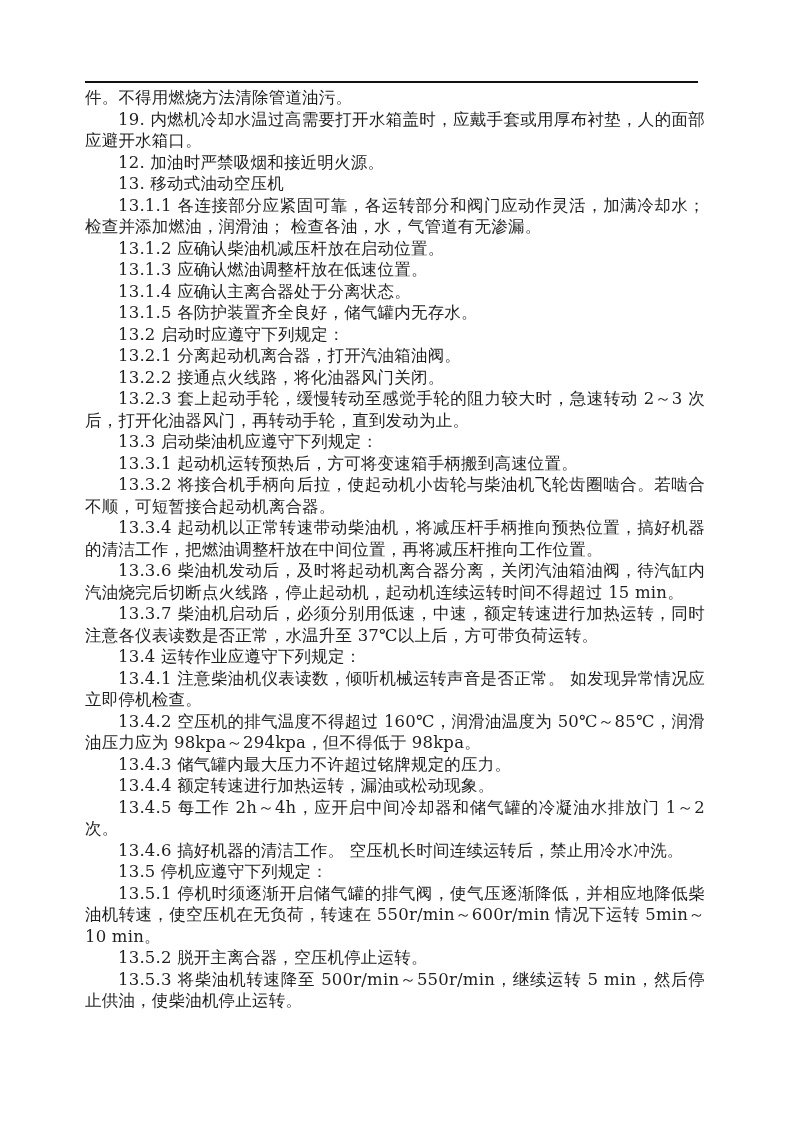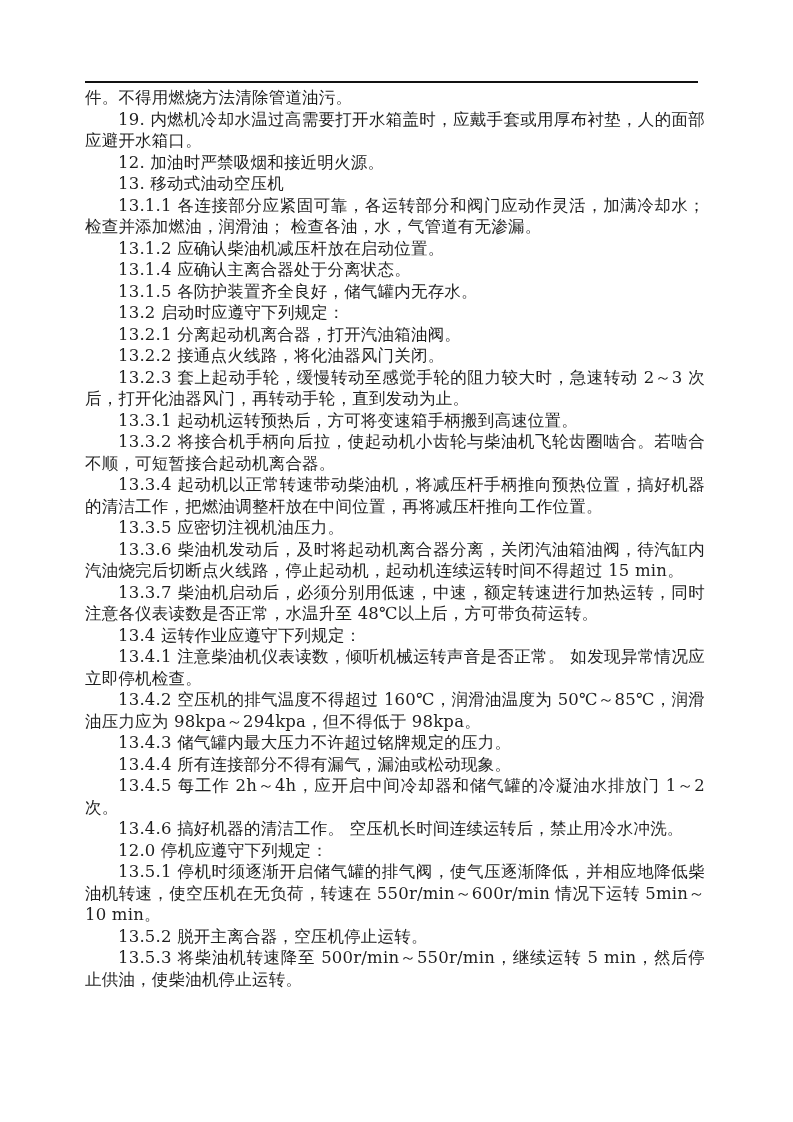--- a/index.html
+++ b/index.html
@@ -55,38 +55,39 @@
 <div class="page" style="background: rgb(255, 255, 255); color: rgb(31, 31, 31);">
   <div class="content">
     <div class="header-rule" style="border-top-color: rgb(17, 17, 17);"></div>
     <div class="doc-body">
         <p class="para">件。不得用燃烧方法清除管道油污。</p>
         <p class="para indent">19. 内燃机冷却水温过高需要打开水箱盖时，应戴手套或用厚布衬垫，人的面部应避开水箱口。</p>
         <p class="para indent">12. 加油时严禁吸烟和接近明火源。</p>
         <p class="para indent">13. 移动式油动空压机</p>
         <p class="para indent">13.1.1 各连接部分应紧固可靠，各运转部分和阀门应动作灵活，加满冷却水；检查并添加燃油，润滑油； 检查各油，水，气管道有无渗漏。</p>
         <p class="para indent">13.1.2 应确认柴油机减压杆放在启动位置。</p>
+        <p class="para indent">13.1.3 应确认燃油调整杆放在低速位置。</p>
         <p class="para indent">13.1.4 应确认主离合器处于分离状态。</p>
         <p class="para indent">13.1.5 各防护装置齐全良好，储气罐内无存水。</p>
         <p class="para indent">13.2 启动时应遵守下列规定：</p>
         <p class="para indent">13.2.1 分离起动机离合器，打开汽油箱油阀。</p>
         <p class="para indent">13.2.2 接通点火线路，将化油器风门关闭。</p>
         <p class="para indent">13.2.3 套上起动手轮，缓慢转动至感觉手轮的阻力较大时，急速转动 2～3 次后，打开化油器风门，再转动手轮，直到发动为止。</p>
+        <p class="para indent">13.3 启动柴油机应遵守下列规定：</p>
         <p class="para indent">13.3.1 起动机运转预热后，方可将变速箱手柄搬到高速位置。</p>
         <p class="para indent">13.3.2 将接合机手柄向后拉，使起动机小齿轮与柴油机飞轮齿圈啮合。若啮合不顺，可短暂接合起动机离合器。</p>
         <p class="para indent">13.3.4 起动机以正常转速带动柴油机，将减压杆手柄推向预热位置，搞好机器的清洁工作，把燃油调整杆放在中间位置，再将减压杆推向工作位置。</p>
-        <p class="para indent">13.3.5 应密切注视机油压力。</p>
         <p class="para indent">13.3.6 柴油机发动后，及时将起动机离合器分离，关闭汽油箱油阀，待汽缸内汽油烧完后切断点火线路，停止起动机，起动机连续运转时间不得超过 15 min。</p>
-        <p class="para indent">13.3.7 柴油机启动后，必须分别用低速，中速，额定转速进行加热运转，同时注意各仪表读数是否正常，水温升至 48℃以上后，方可带负荷运转。</p>
+        <p class="para indent">13.3.7 柴油机启动后，必须分别用低速，中速，额定转速进行加热运转，同时注意各仪表读数是否正常，水温升至 37℃以上后，方可带负荷运转。</p>
         <p class="para indent">13.4 运转作业应遵守下列规定：</p>
         <p class="para indent">13.4.1 注意柴油机仪表读数，倾听机械运转声音是否正常。 如发现异常情况应立即停机检查。</p>
         <p class="para indent">13.4.2 空压机的排气温度不得超过 160℃，润滑油温度为 50℃～85℃，润滑油压力应为 98kpa～294kpa，但不得低于 98kpa。</p>
         <p class="para indent">13.4.3 储气罐内最大压力不许超过铭牌规定的压力。</p>
-        <p class="para indent">13.4.4 所有连接部分不得有漏气，漏油或松动现象。</p>
+        <p class="para indent">13.4.4 额定转速进行加热运转，漏油或松动现象。</p>
         <p class="para indent">13.4.5 每工作 2h～4h，应开启中间冷却器和储气罐的冷凝油水排放门 1～2 次。</p>
         <p class="para indent">13.4.6 搞好机器的清洁工作。 空压机长时间连续运转后，禁止用冷水冲洗。</p>
-        <p class="para indent">12.0 停机应遵守下列规定：</p>
+        <p class="para indent">13.5 停机应遵守下列规定：</p>
         <p class="para indent">13.5.1 停机时须逐渐开启储气罐的排气阀，使气压逐渐降低，并相应地降低柴油机转速，使空压机在无负荷，转速在 550r/min～600r/min 情况下运转 5min～10 min。</p>
         <p class="para indent">13.5.2 脱开主离合器，空压机停止运转。</p>
         <p class="para indent">13.5.3 将柴油机转速降至 500r/min～550r/min，继续运转 5 min，然后停止供油，使柴油机停止运转。</p>
       </div>
   </div>
 </div>
 
 </body></html>

